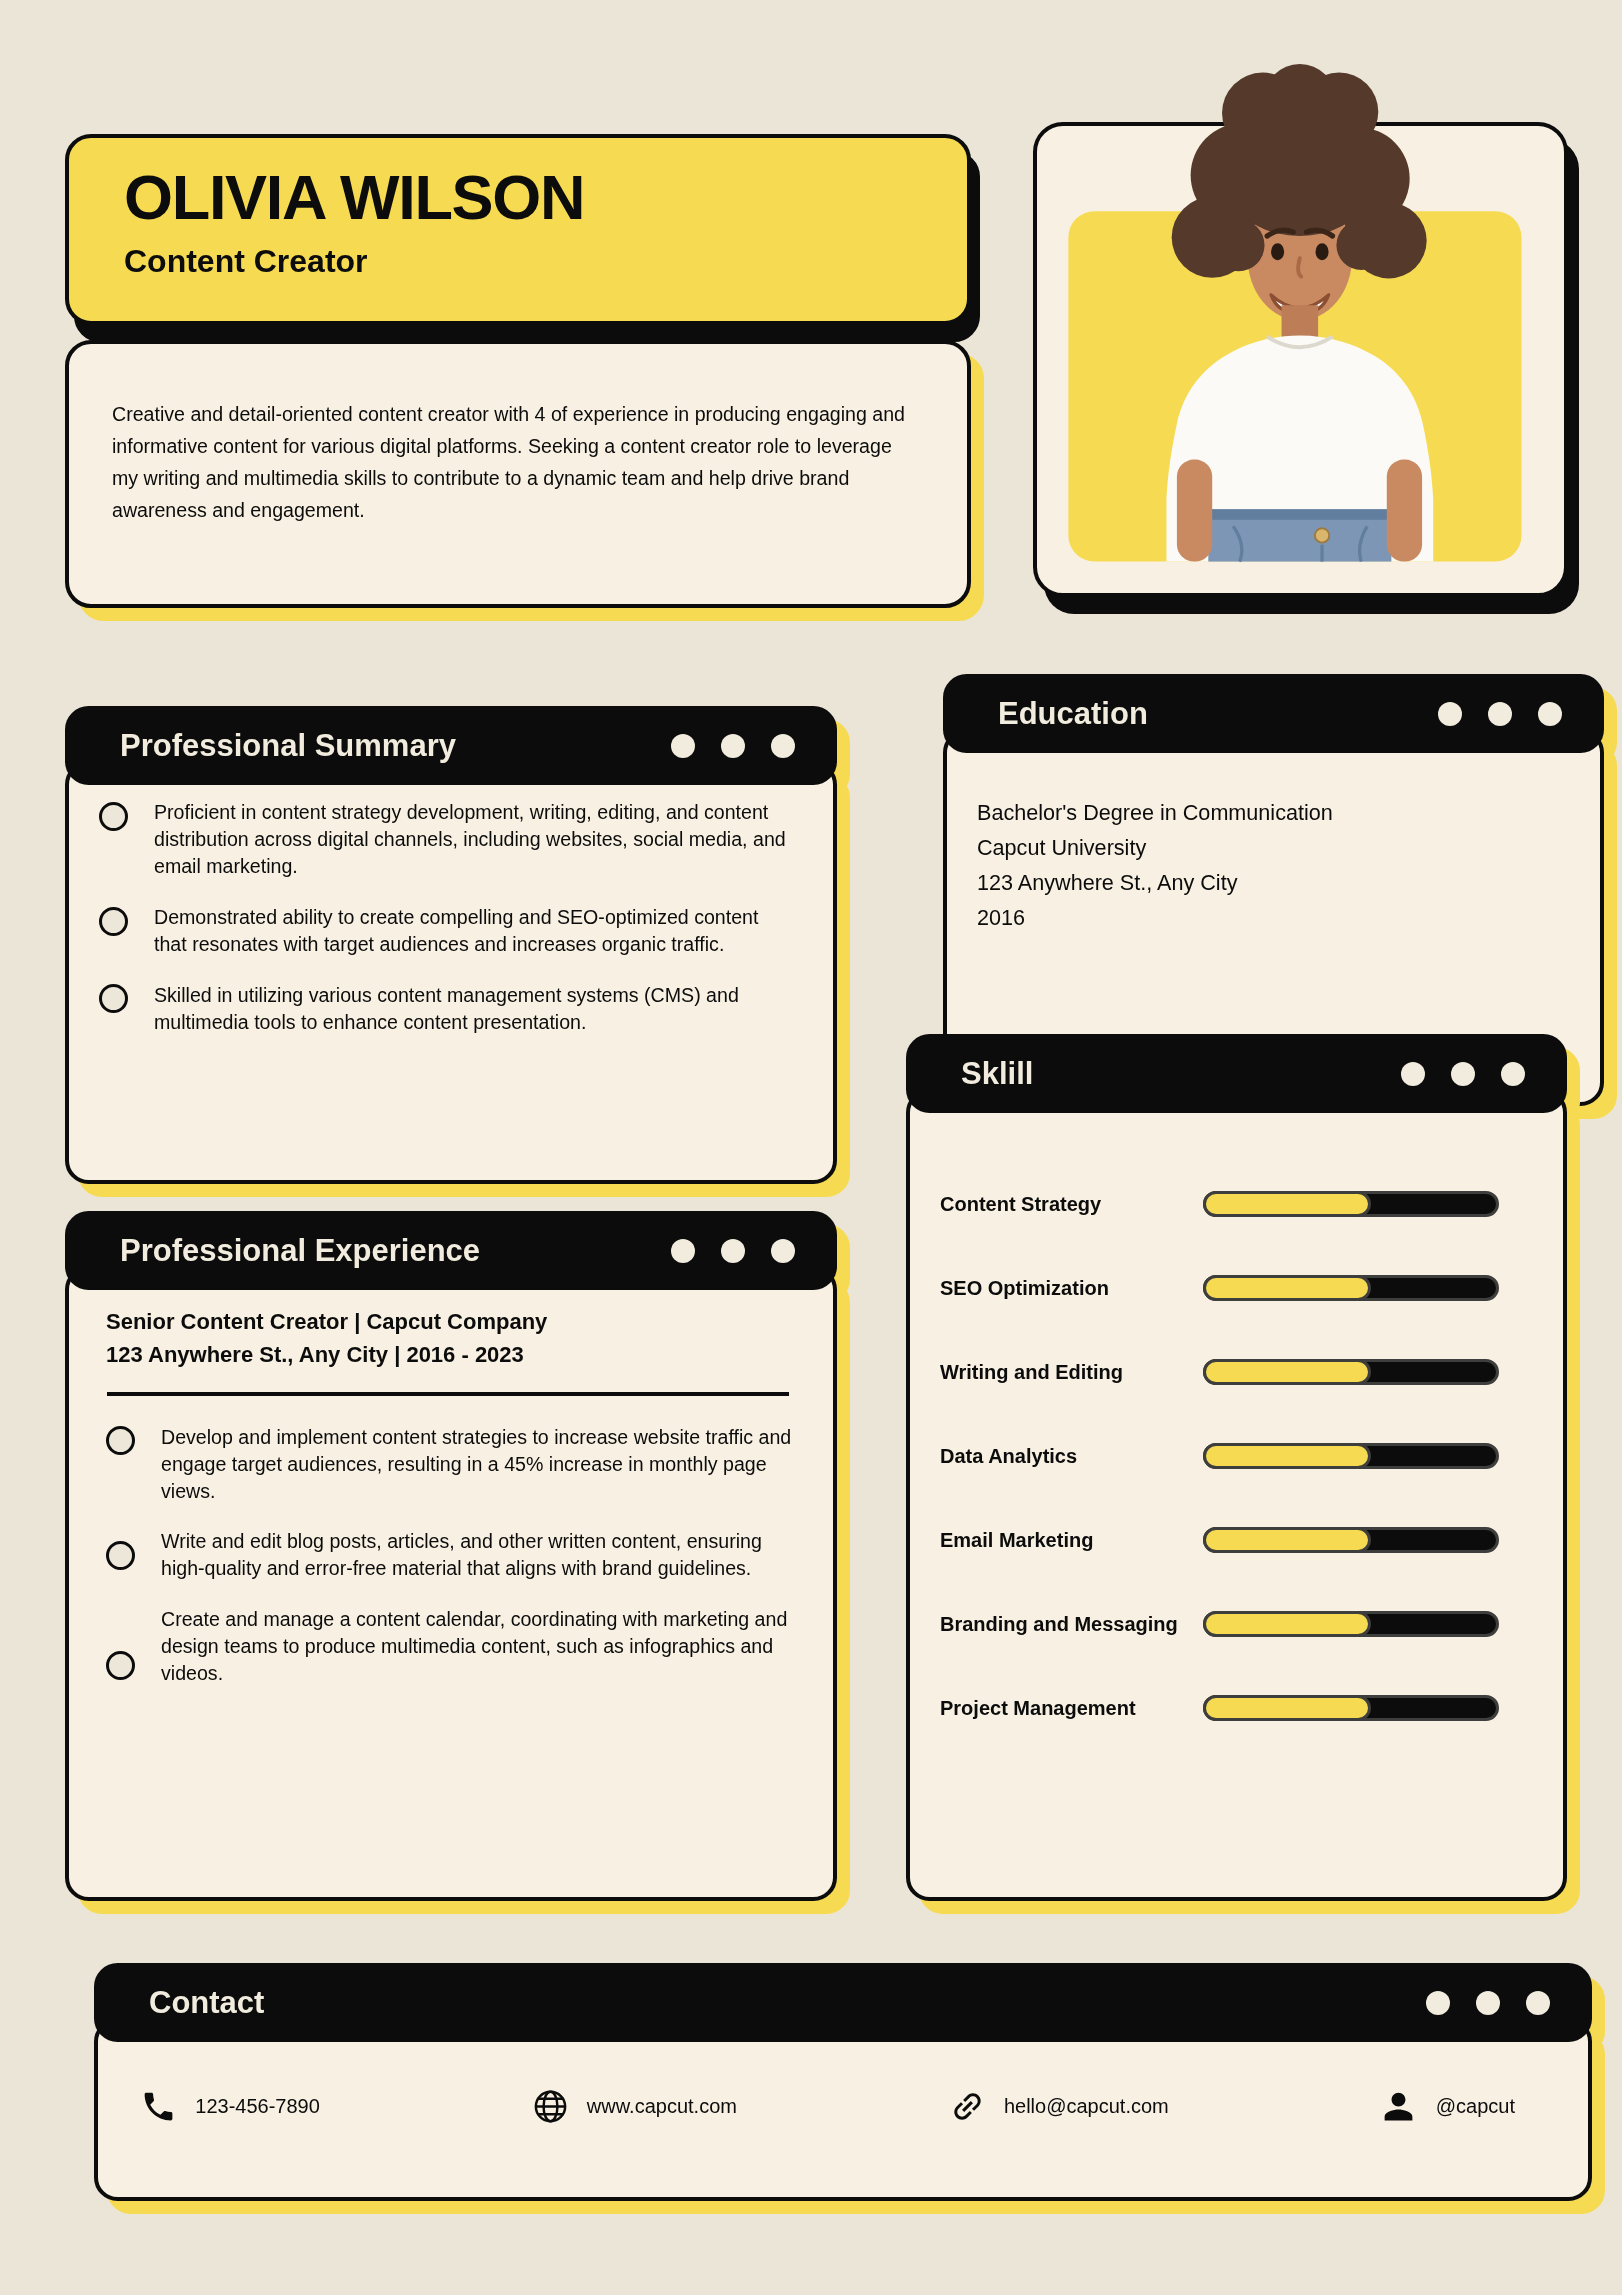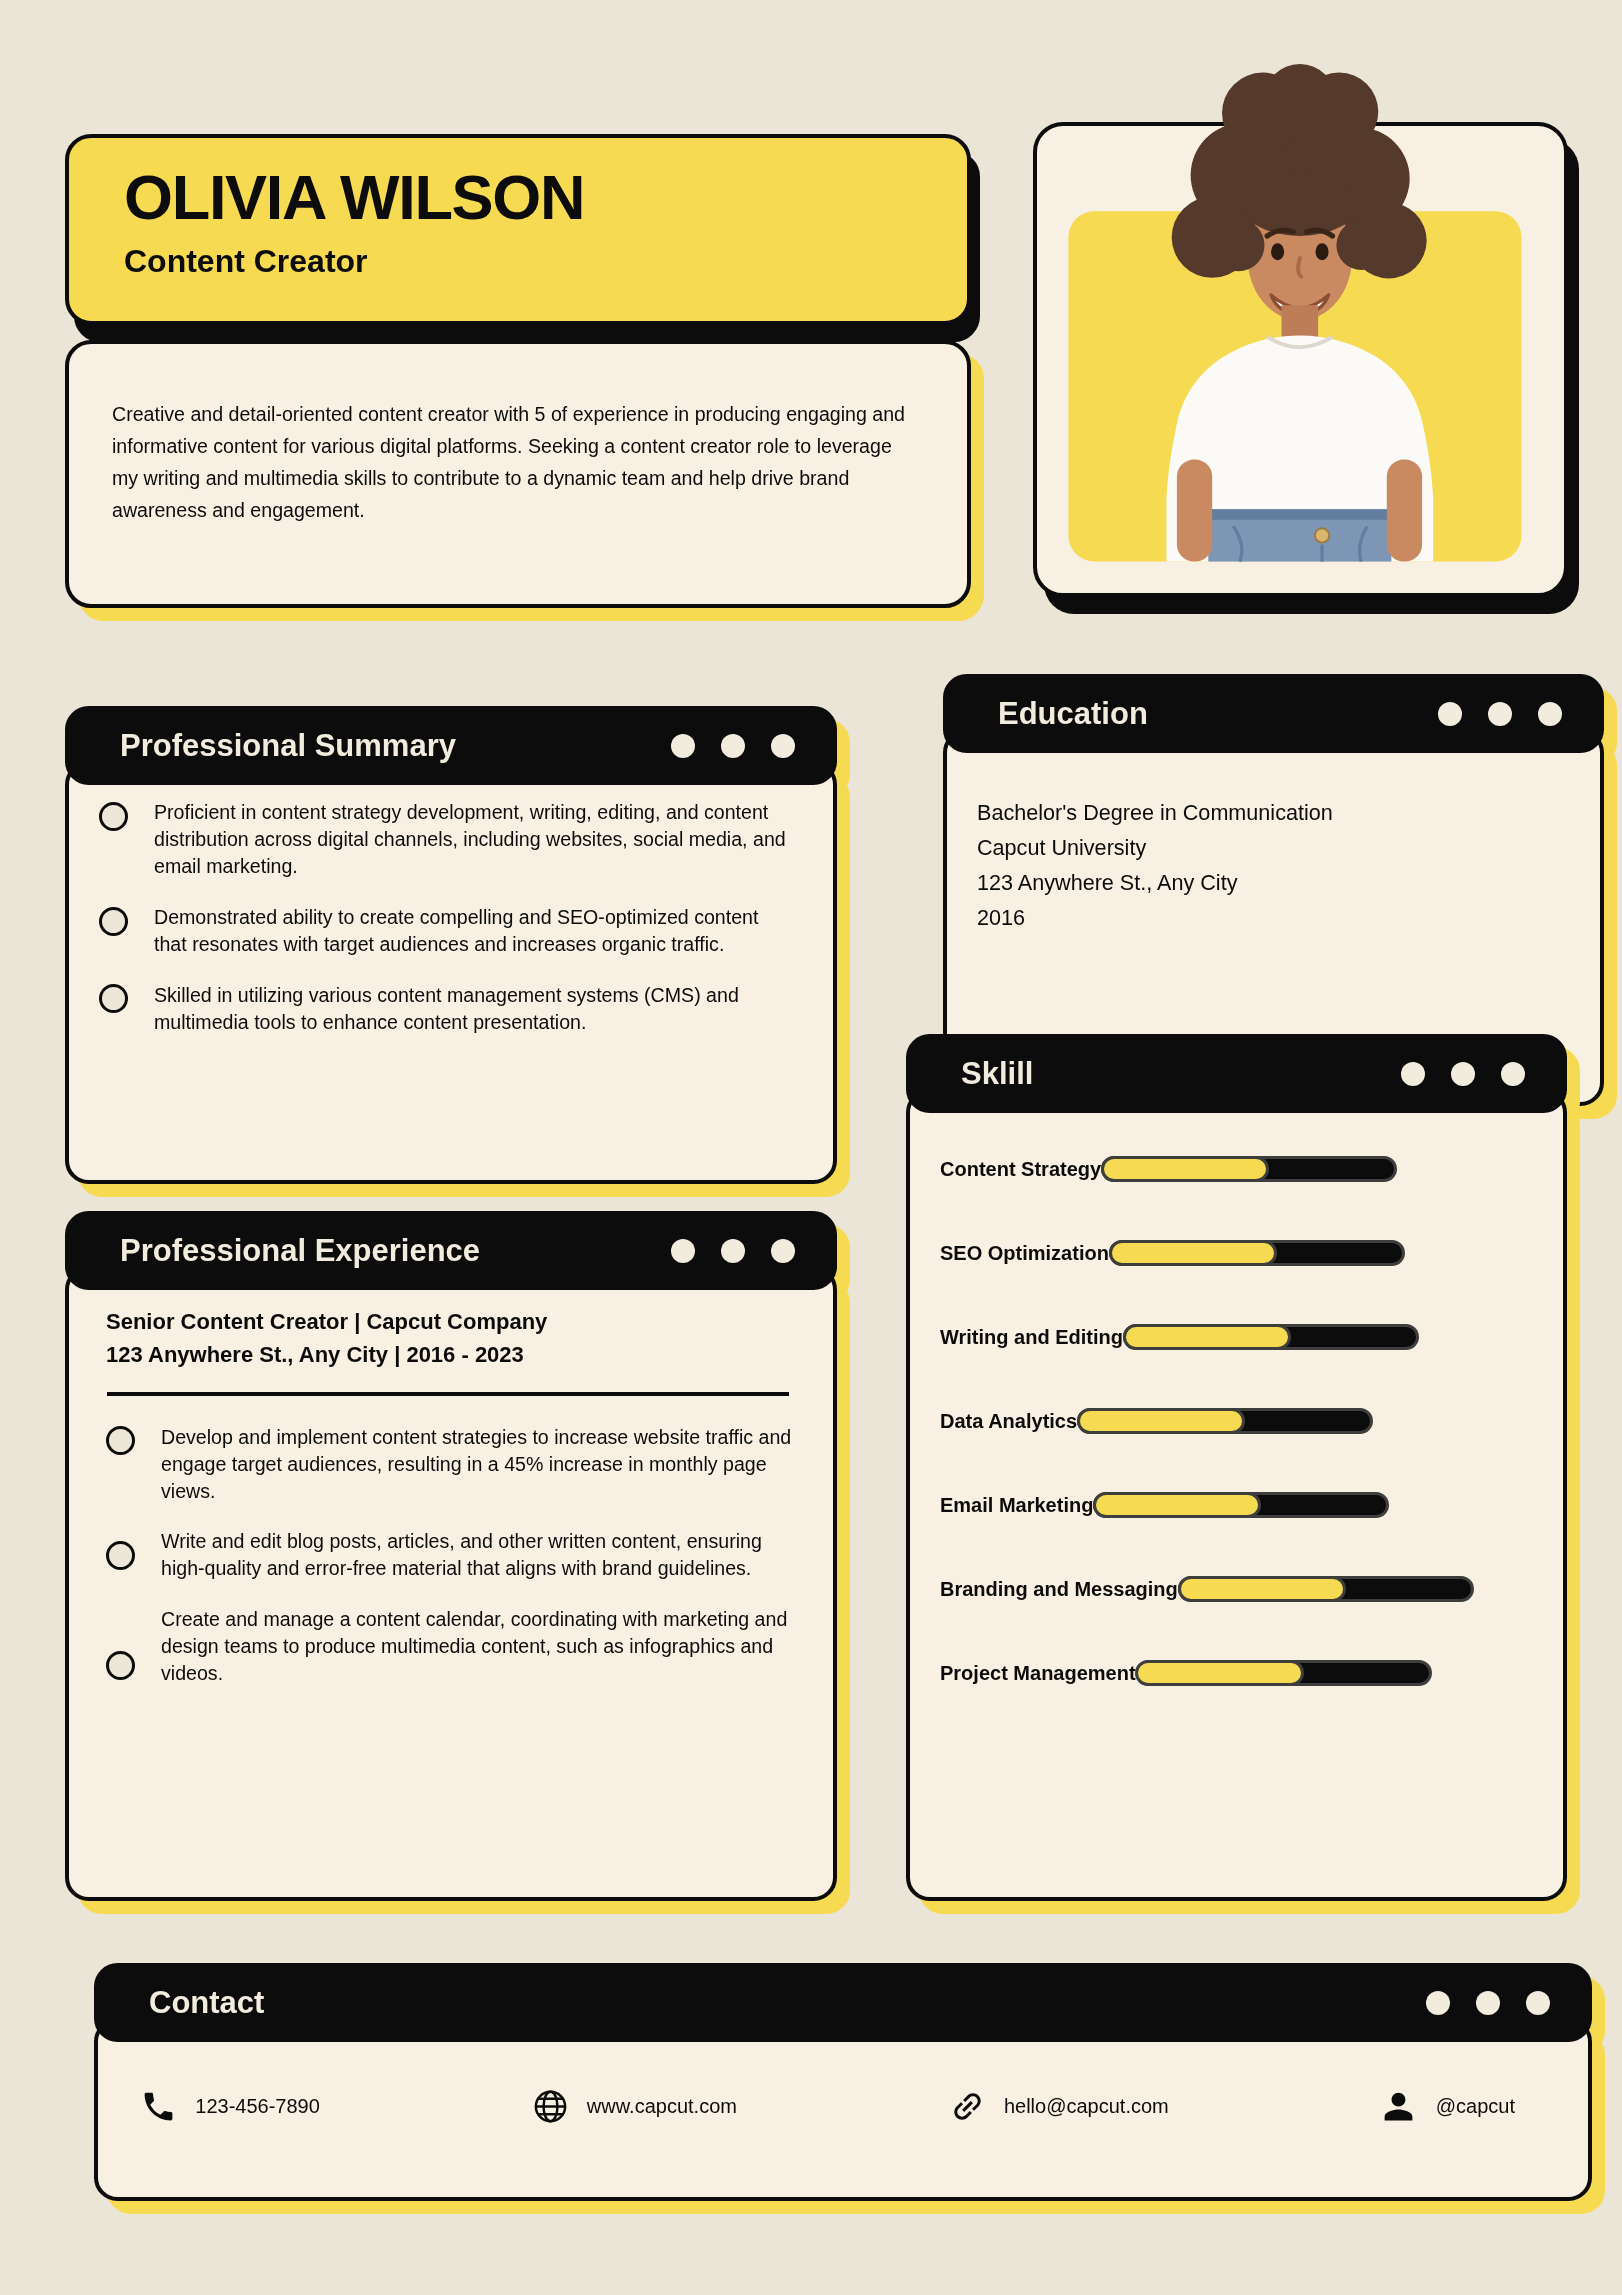--- a/index.html
+++ b/index.html
@@ -73,21 +73,21 @@
 
   .summary-body{width:772px;height:423px;padding:34px 43px 0 30px;}
   .experience-body{width:772px;height:635px;padding:35px 39px 0 37px;}
   .exp-role{font-size:22px;font-weight:700;line-height:33px;}
   .exp-divider{height:3.9px;background:var(--ink);margin:21px 5.2px 27.5px 1.3px;}
 
   .education-body{width:661px;height:377px;padding:62px 26px 0 30px;}
   .education-body div{font-size:21.6px;line-height:35px;}
 
   .skills-body{width:661px;height:812px;padding:63px 64px 0 30px;}
-  .skill-row{display:flex;align-items:center;margin-bottom:58px;}
+  .skill-row{display:flex;align-items:center;justify-content:space-between;margin-bottom:58px;margin-top:35px;}
   .skill-label{font-size:20px;font-weight:700;}
   .skill-bar{position:relative;width:296px;height:26px;background:var(--ink);
     border:3.3px solid var(--bar-border);border-radius:13.7px;}
   .skill-fill{position:absolute;left:-3.3px;top:-3.3px;height:26px;width:58%;
     background:var(--accent-yellow);border:3.3px solid var(--bar-border);border-radius:13.7px;}
 
   
   .contact-body{width:1498px;height:183px;display:flex;align-items:center;
     justify-content:space-between;padding:0 73px 6.5px 42px;}
   .contact-item{display:flex;align-items:center;gap:18.3px;}
@@ -143,21 +143,21 @@
       <path d="M436 770 L436 796" stroke="#617E9F" stroke-width="5"></path>
       <path d="M300 742 Q320 770 310 796" stroke="#617E9F" stroke-width="5" fill="none"></path>
       <path d="M505 742 Q488 770 496 796" stroke="#617E9F" stroke-width="5" fill="none"></path>
 
       <rect class="f-skin" x="214" y="640" width="54" height="156" rx="26"></rect>
       <rect class="f-skin" x="535" y="640" width="54" height="156" rx="26"></rect>
     </svg>
   </div>
 
   <div class="intro-card">
-    <p>Creative and detail-oriented content creator with 5 of experience in producing engaging and informative content for various digital platforms. Seeking a content creator role to leverage my writing and multimedia skills to contribute to a dynamic team and help drive brand awareness and engagement.</p>
+    <p>Creative and detail-oriented content creator with 4 of experience in producing engaging and informative content for various digital platforms. Seeking a content creator role to leverage my writing and multimedia skills to contribute to a dynamic team and help drive brand awareness and engagement.</p>
   </div>
 
   <div class="window" style="left:65px;top:674px;margin-top:32px;">
     <div class="win-head" style="width:772px;">
       <span class="win-title">Professional Summary</span>
       <div class="win-dots">
         <span></span>
         <span></span>
         <span></span>
       </div>

